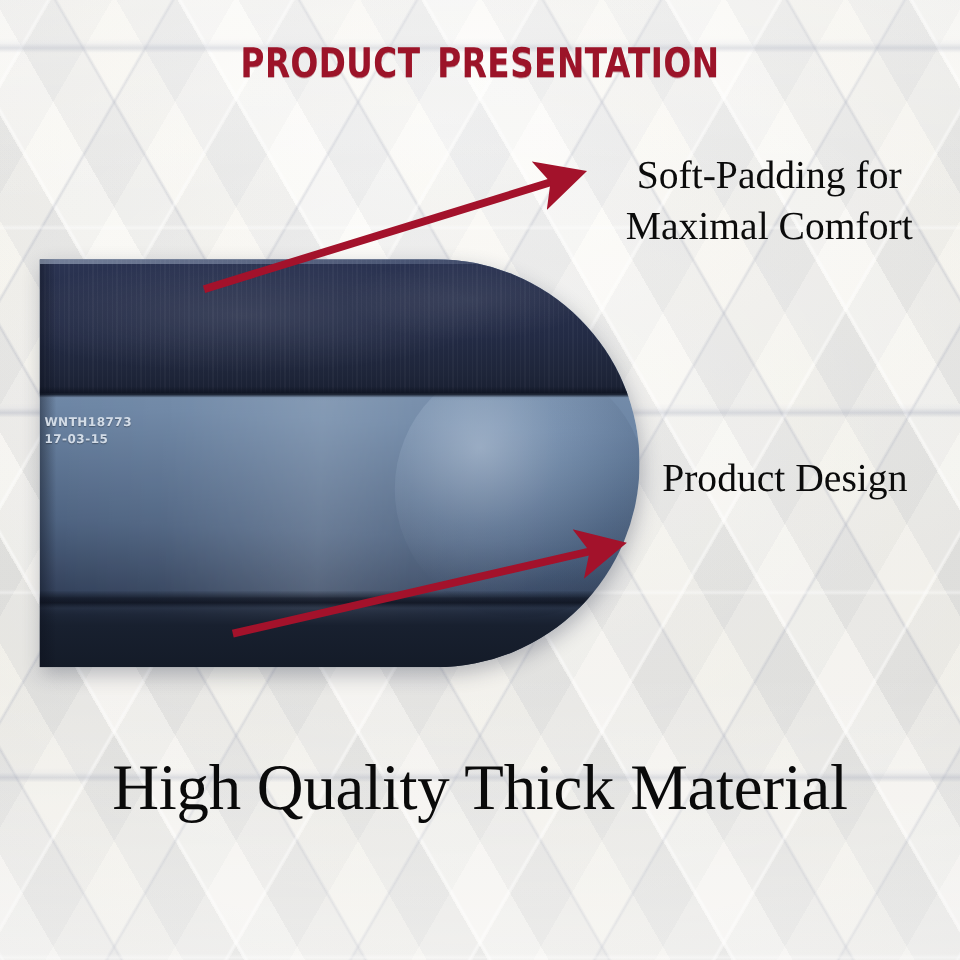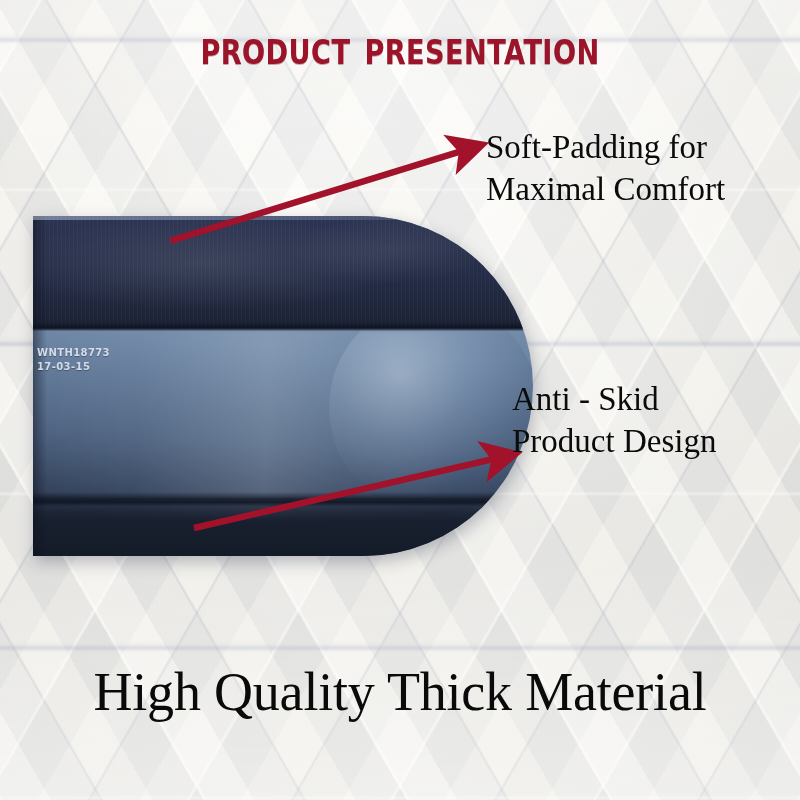--- a/index.html
+++ b/index.html
@@ -251,42 +251,41 @@
 
   
   #arrows { position:absolute; inset:0; pointer-events:none; }
 
   
   .callout {
     position:absolute;
     font-family:"Liberation Serif", serif;
     font-weight:400;
     color:#0B0B0B;
-    text-align:left;
+    text-align:center;
     line-height:42px;
     font-size:33px;
     white-space:nowrap;
   }
   #callout-1 { left:486px; top:126px; width:310px; }
   #callout-2 { left:512px; top:378px; width:284px; }
 
   
   .headline {
     position:absolute;
     left:0; top:626px;
     width:800px;
     text-align:center;
     font-family:"Liberation Serif", serif;
     font-weight:400;
     font-size:54px;
     line-height:61px;
     color:#0A0A0A;
     letter-spacing:-0.2px;
     white-space:nowrap;
-    margin-top:36px;
   }
   .headline .hl-line { display:block; }
   .headline .hl-line.l2 { letter-spacing:0px; }
 </style>
 </head>
 <body>
 
 <div id="stage">
 
   <div class="bg-layer bg-base"></div>
@@ -330,21 +329,20 @@
 
     <line id="arrow-2" x1="194" y1="528" x2="498.3315687165258" y2="457.91733591070545" stroke="#A3122B" stroke-width="6.5" stroke-linecap="butt" marker-end="url(#ah)"></line>
   </svg>
 
   <div class="callout" id="callout-1">
     <div>Soft-Padding for</div>
     <div>Maximal Comfort</div>
   </div>
 
   <div class="callout" id="callout-2">
-    <div>Anti - Skid</div>
     <div>Product Design</div>
   </div>
 
   <div class="headline">
     <span class="hl-line l1">High Quality Thick Material</span>
   </div>
 
 </div>
 
 </body></html>

